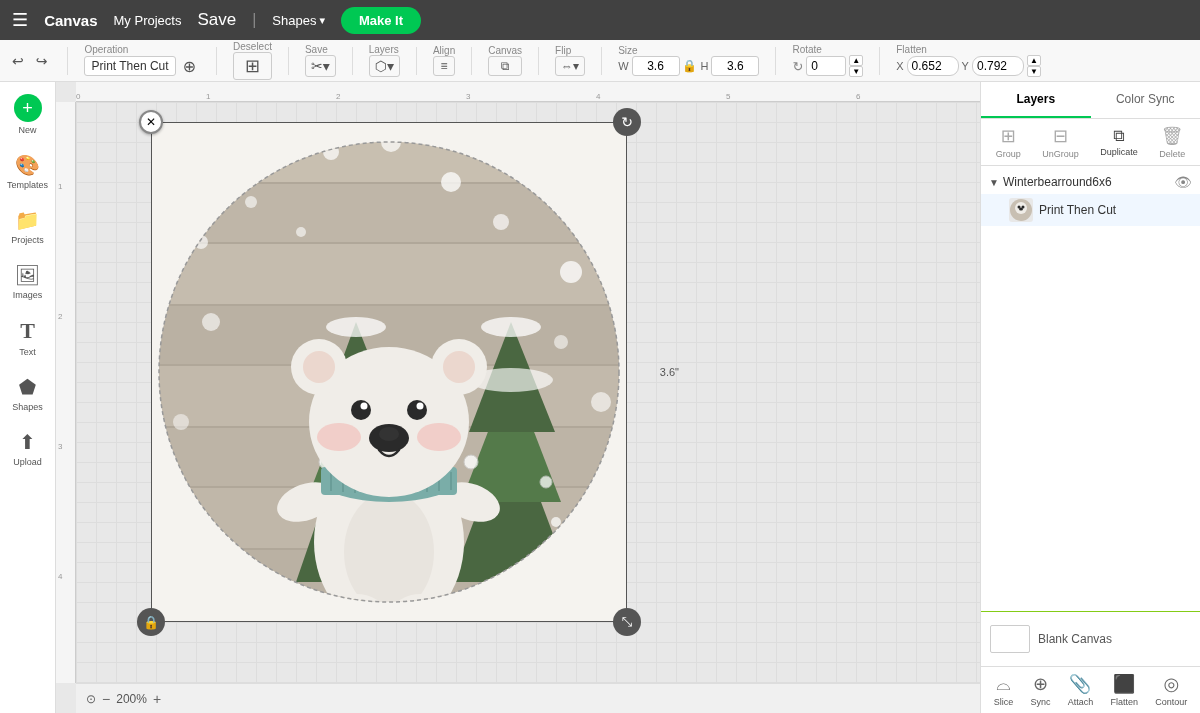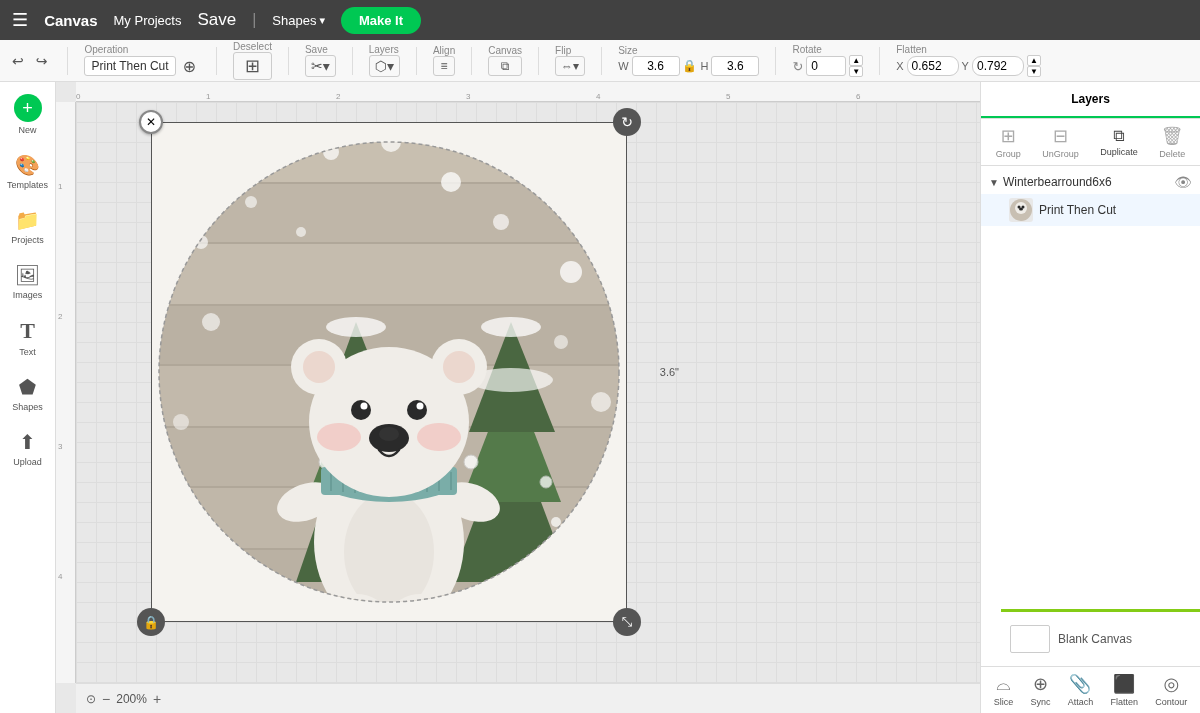--- a/index.html
+++ b/index.html
@@ -173,21 +173,21 @@
     }
     .layer-thumb {
       width: 24px; height: 24px; background: #e8e8e8; border-radius: 3px;
       overflow: hidden; display: flex; align-items: center; justify-content: center;
       font-size: 14px;
     }
     .layer-item-name { font-size: 12px; color: #333; }
 
     
     #bottom-panel {
-      border-top: 3px solid #84cc16; padding: 9px; margin-left: 20px;
+      border-top: 1px solid #84cc16; padding: 9px;
     }
     .blank-canvas-row {
       display: flex; align-items: center; gap: 8px; padding: 4px 0;
     }
     .blank-canvas-thumb {
       width: 40px; height: 28px; background: #fff; border: 1px solid #ccc; border-radius: 2px;
     }
     .blank-canvas-label { font-size: 12px; color: #555; }
 
     
@@ -500,20 +500,21 @@
       <button class="zoom-btn">−</button>
       <span class="zoom-text">200%</span>
       <button class="zoom-btn">+</button>
     </div>
   </div>
 
   <div id="rightpanel">
 
     <div id="panel-tabs">
       <div class="panel-tab active">Layers</div>
+      <div class="panel-tab">Color Sync</div>
     </div>
 
     <div id="panel-toolbar">
       <div class="panel-tool">
         <span class="panel-tool-icon">⊞</span>
         <span>Group</span>
       </div>
       <div class="panel-tool">
         <span class="panel-tool-icon">⊟</span>
         <span>UnGroup</span>

